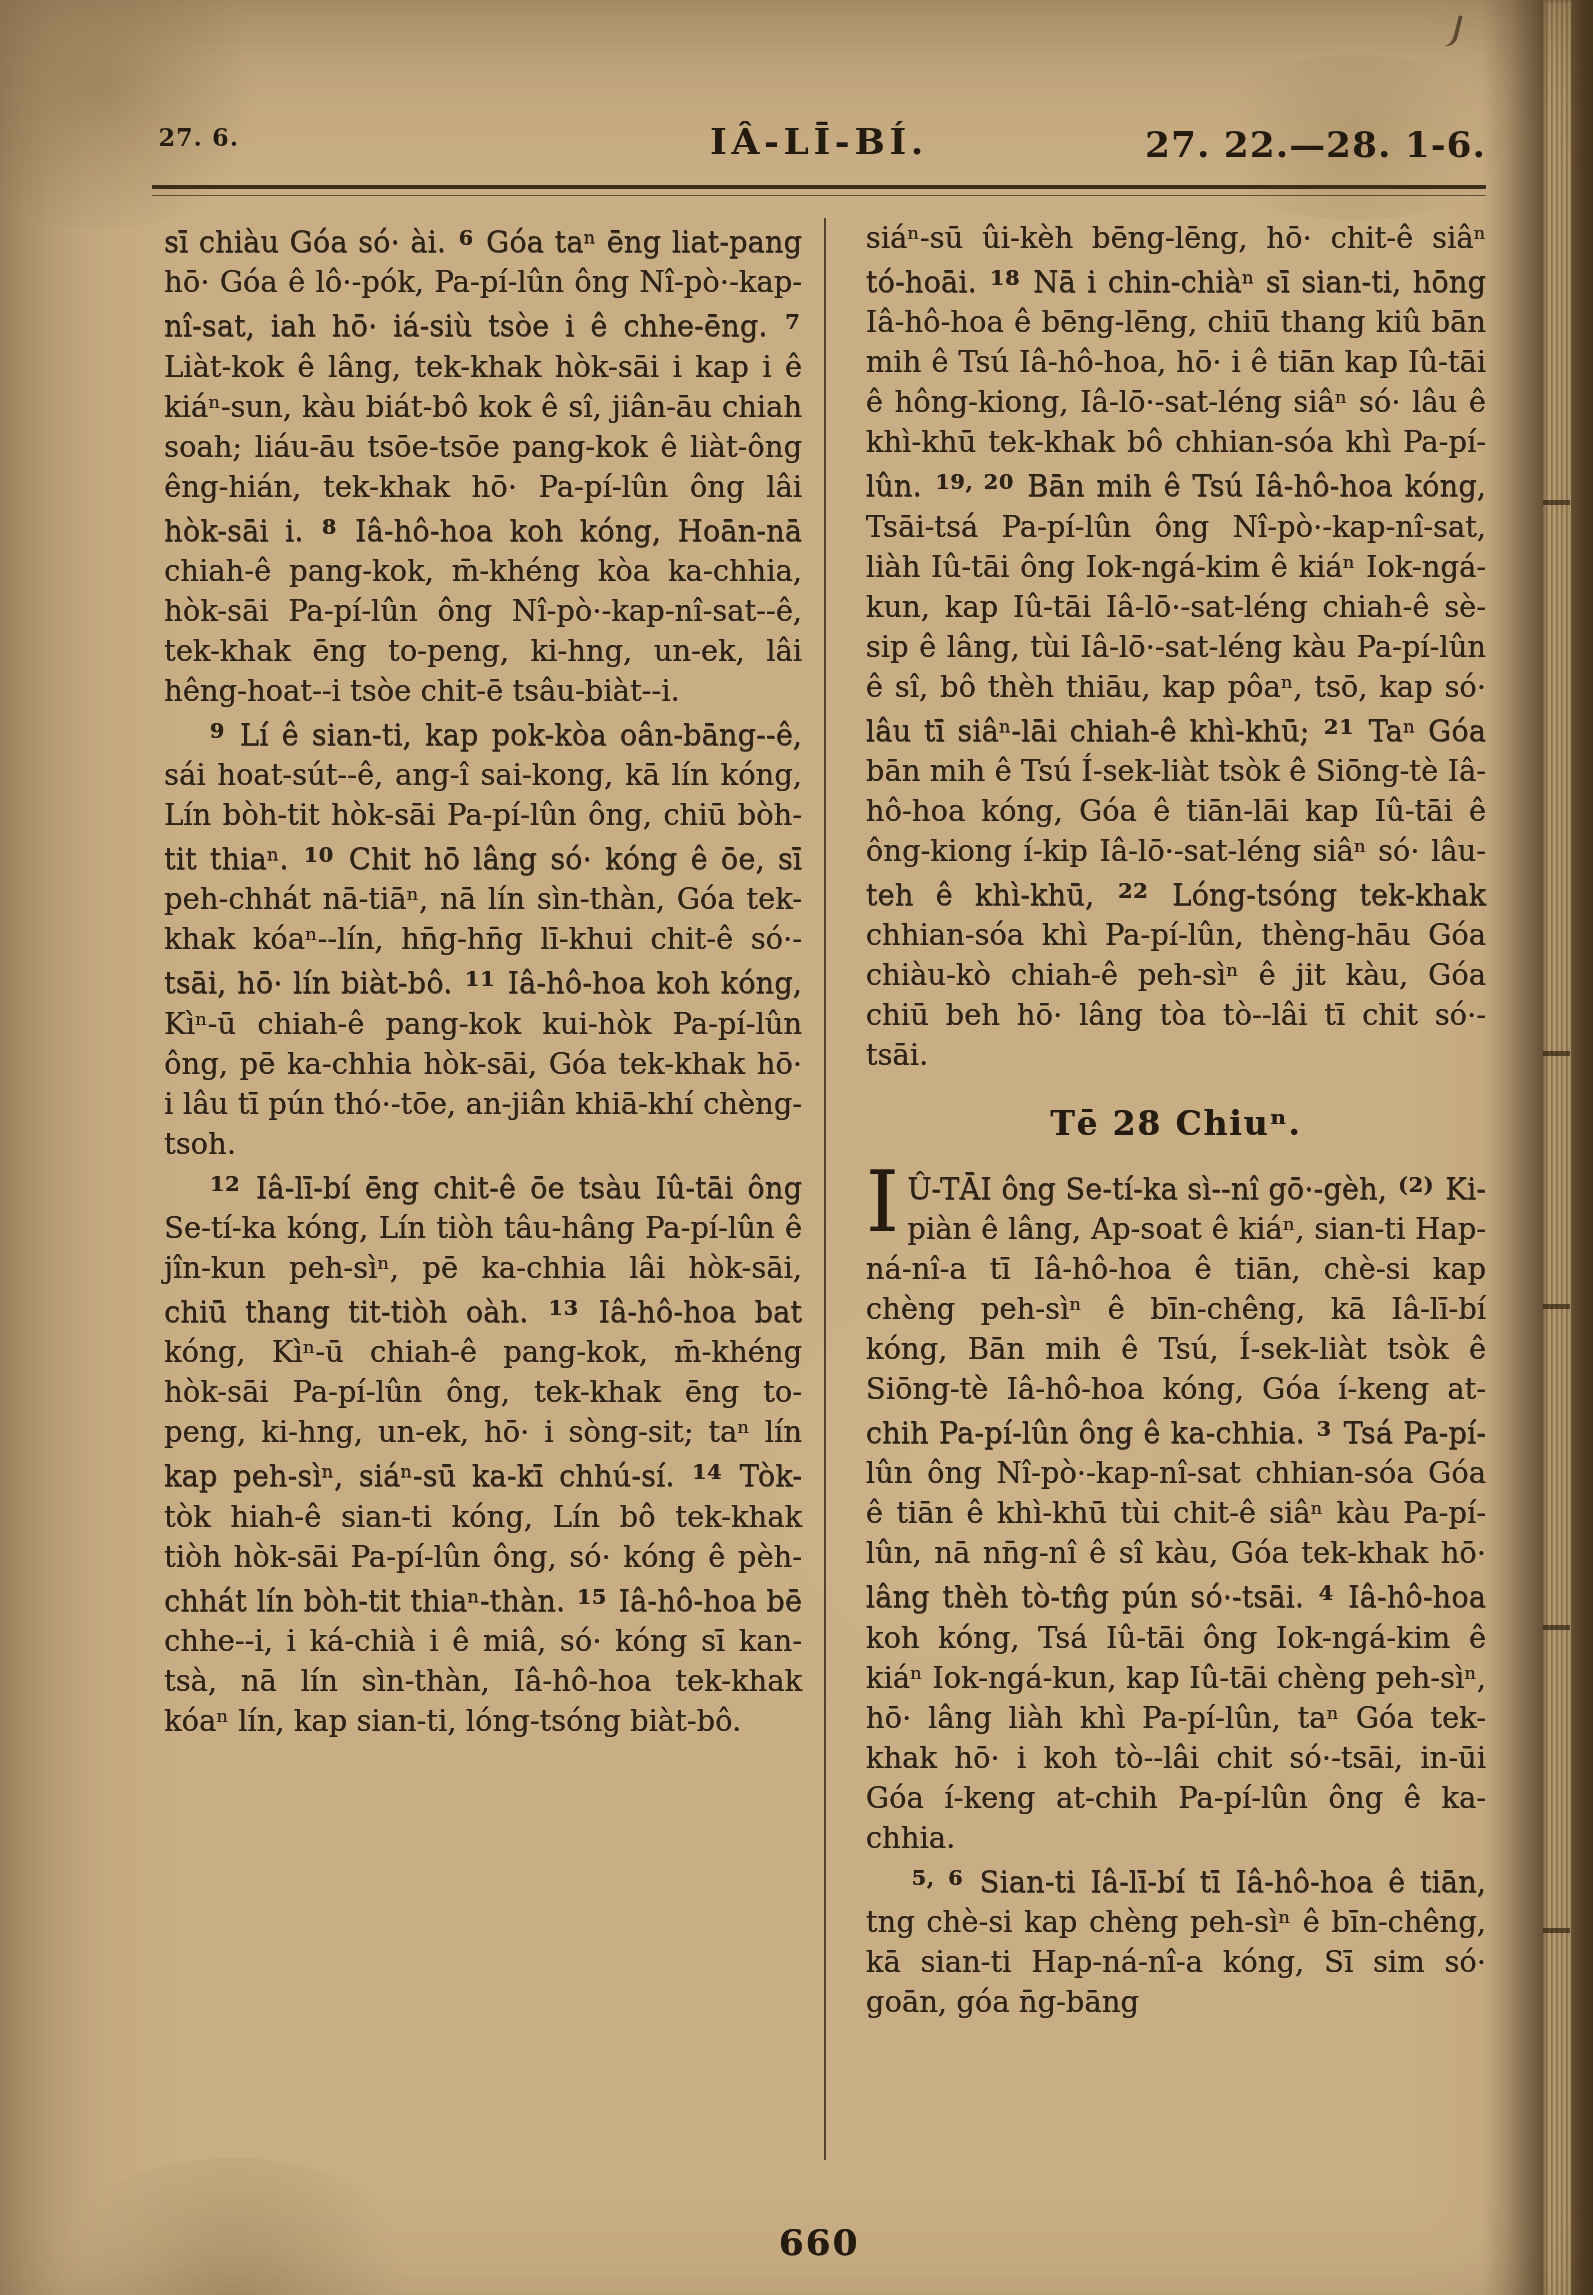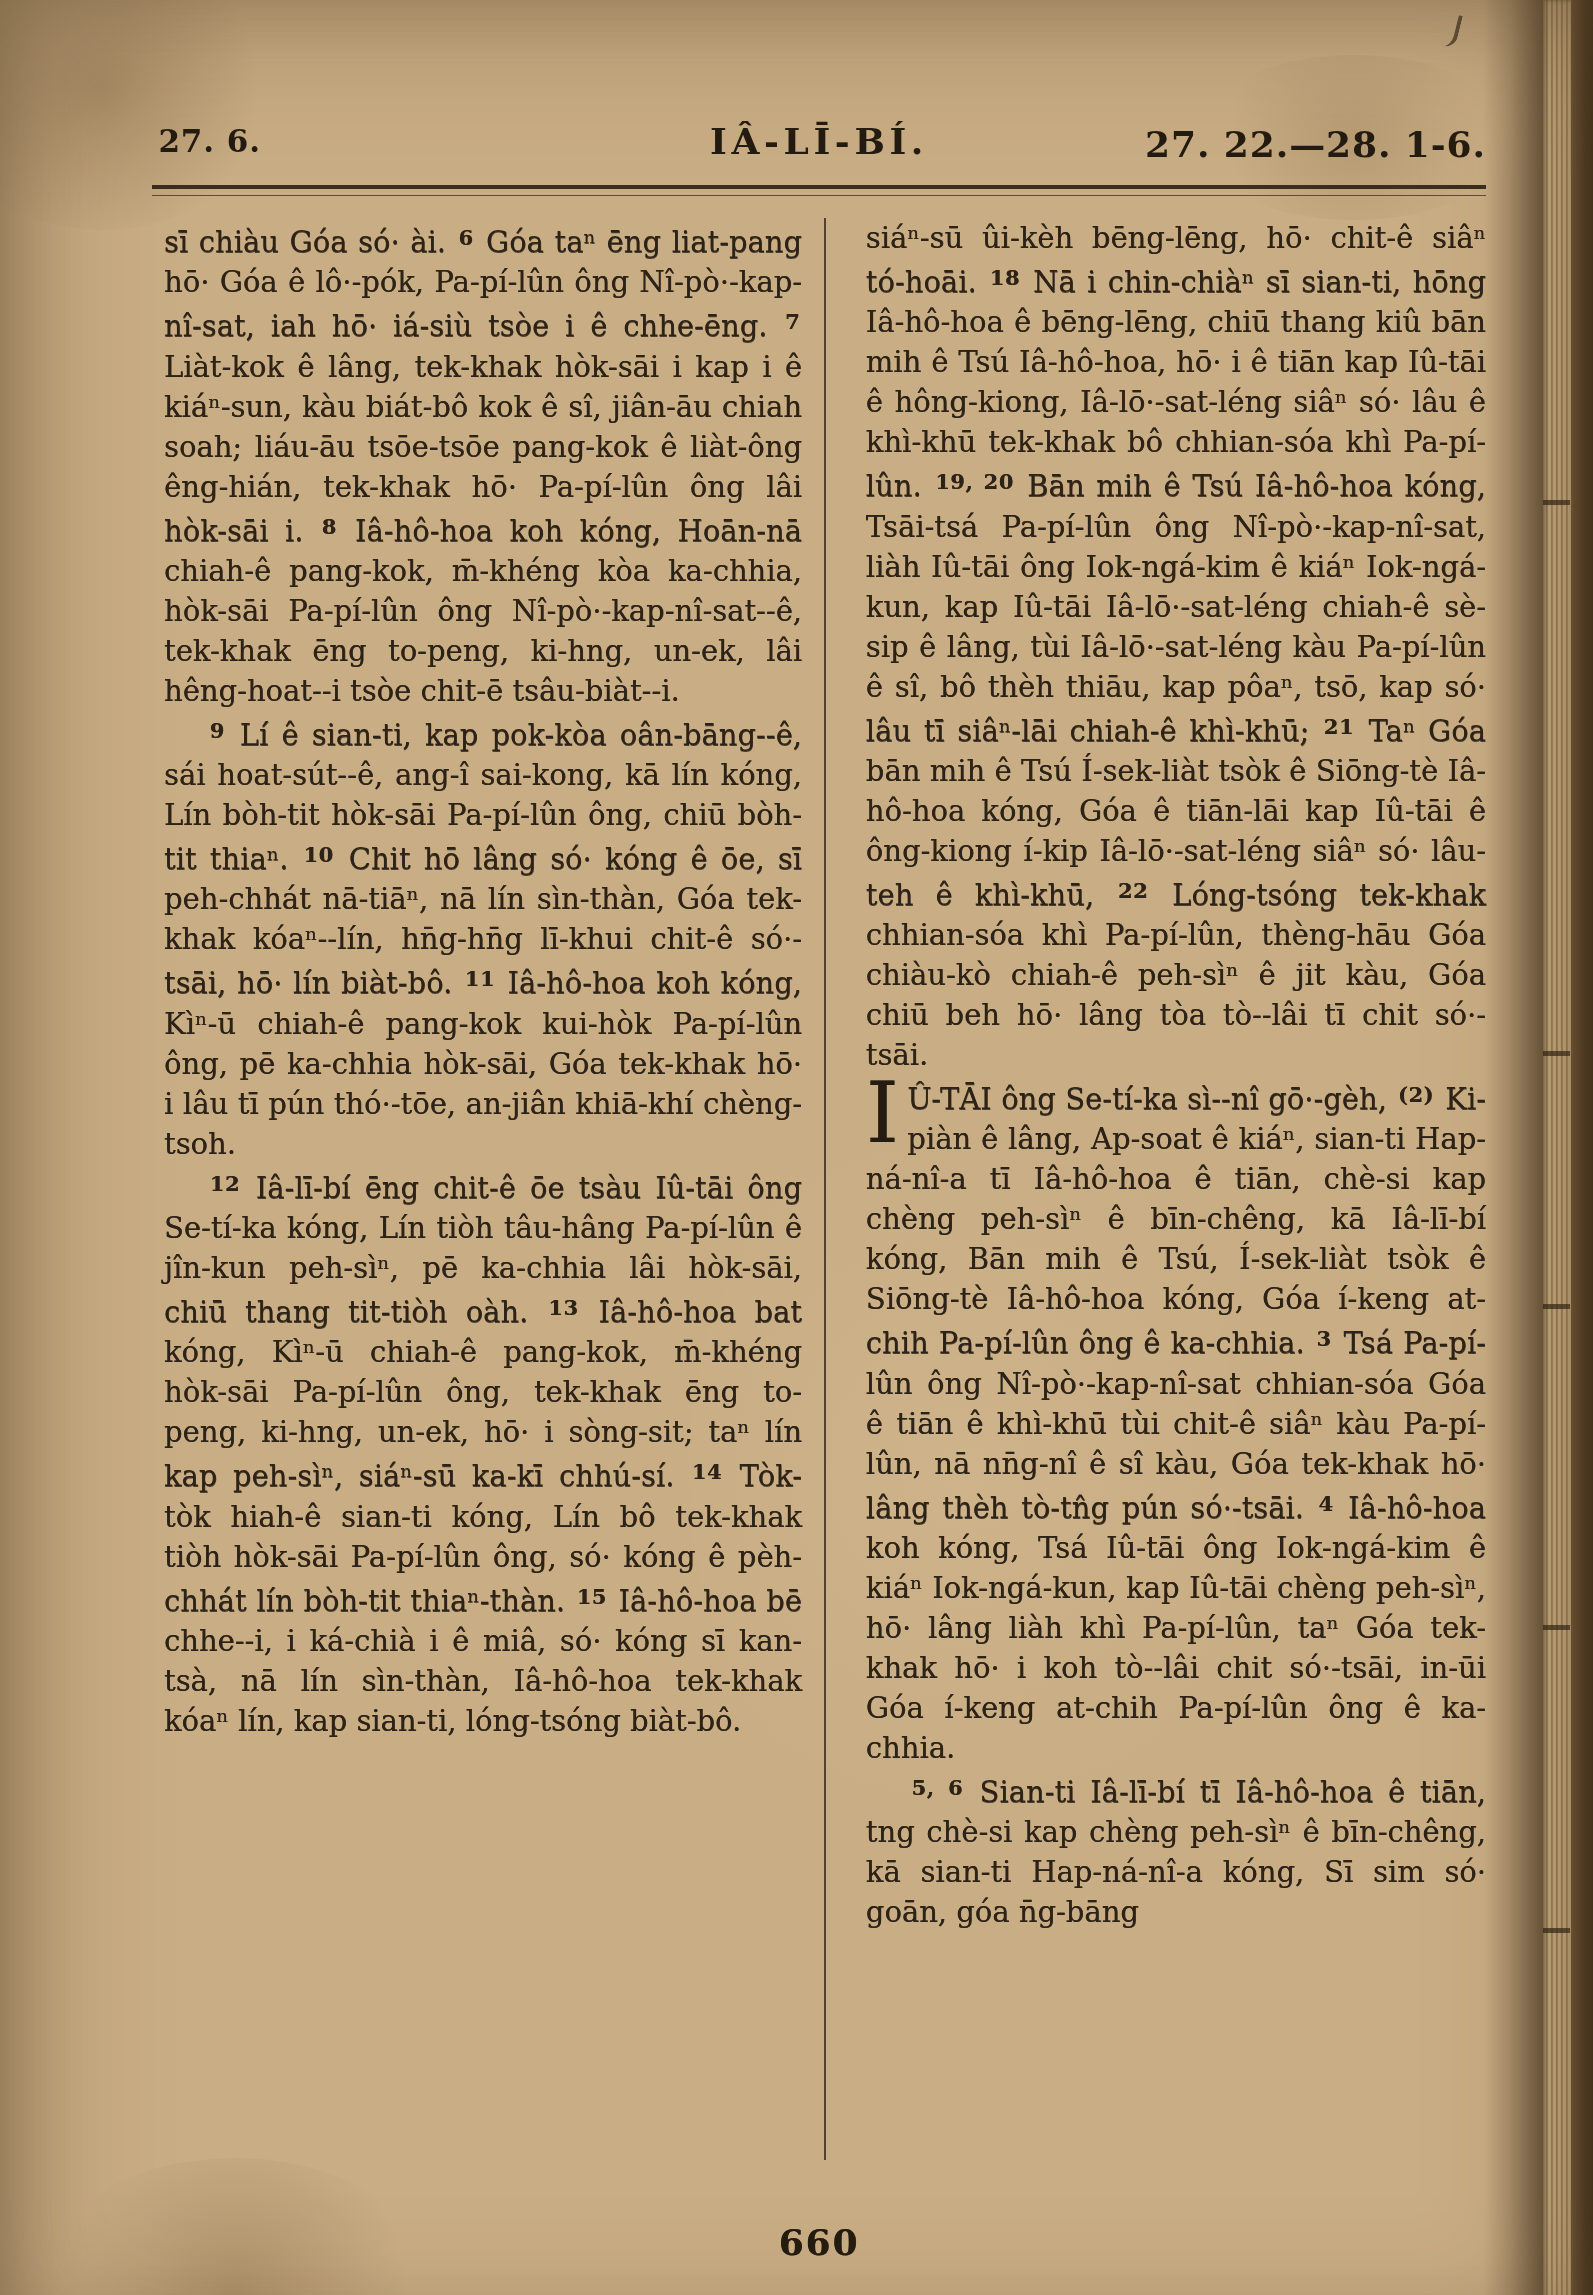--- a/index.html
+++ b/index.html
@@ -53,21 +53,21 @@
     position:absolute; left:1446px; top:13.8px; width:13px; height:34px;
     border-right:4.1px solid rgba(70,54,34,0.8); border-radius:0 0 21px 0;
     transform:rotate(14deg);
   }
 
   
   .page-header {
     position:absolute; top:123px; left:152px; width:1334px; height:51px;
     color:#241c10; font-weight:bold;
   }
-  .page-header .ref-left  { position:absolute; left:6.4px;  top:0; font-size:31px; letter-spacing:0.9px; }
+  .page-header .ref-left  { position:absolute; left:6.4px;  top:0; font-size:24px; letter-spacing:0.9px; }
   .page-header .title     { position:absolute; left:50%; top:-2.8px; transform:translateX(-50%); font-size:36px; letter-spacing:4.6px; }
   .page-header .ref-right { position:absolute; right:0; top:0; font-size:36px; letter-spacing:0.9px; }
 
   .rule {
     position:absolute; top:185px; left:152px; width:1334px; height:11px;
     border-top:4.1px solid rgba(48,36,22,0.92);
     border-bottom:1.8px solid rgba(48,36,22,0.7);
   }
 
   
@@ -125,20 +125,21 @@
 
   <div class="columns">
     <div class="col left" id="col-left">
         <div class="para noindent">sī chiàu Góa só· ài. <span class="verse">6</span> Góa taⁿ ēng liat-pang hō· Góa ê lô·-pók, Pa-pí-lûn ông Nî-pò·-kap-nî-sat, iah hō· iá-siù tsòe i ê chhe-ēng. <span class="verse">7</span> Liàt-kok ê lâng, tek-khak hòk-sāi i kap i ê kiáⁿ-sun, kàu biát-bô kok ê sî, jiân-āu chiah soah; liáu-āu tsōe-tsōe pang-kok ê liàt-ông êng-hián, tek-khak hō· Pa-pí-lûn ông lâi hòk-sāi i. <span class="verse">8</span> Iâ-hô-hoa koh kóng, Hoān-nā chiah-ê pang-kok, m̄-khéng kòa ka-chhia, hòk-sāi Pa-pí-lûn ông Nî-pò·-kap-nî-sat--ê, tek-khak ēng to-peng, ki-hng, un-ek, lâi hêng-hoat--i tsòe chit-ē tsâu-biàt--i.</div>
         <div class="para indent"><span class="verse">9</span> Lí ê sian-ti, kap pok-kòa oân-bāng--ê, sái hoat-sút--ê, ang-î sai-kong, kā lín kóng, Lín bòh-tit hòk-sāi Pa-pí-lûn ông, chiū bòh-tit thiaⁿ. <span class="verse">10</span> Chit hō lâng só· kóng ê ōe, sī peh-chhát nā-tiāⁿ, nā lín sìn-thàn, Góa tek-khak kóaⁿ--lín, hn̄g-hn̄g lī-khui chit-ê só·-tsāi, hō· lín biàt-bô. <span class="verse">11</span> Iâ-hô-hoa koh kóng, Kìⁿ-ū chiah-ê pang-kok kui-hòk Pa-pí-lûn ông, pē ka-chhia hòk-sāi, Góa tek-khak hō· i lâu tī pún thó·-tōe, an-jiân khiā-khí chèng-tsoh.</div>
         <div class="para indent"><span class="verse">12</span> Iâ-lī-bí ēng chit-ê ōe tsàu Iû-tāi ông Se-tí-ka kóng, Lín tiòh tâu-hâng Pa-pí-lûn ê jîn-kun peh-sìⁿ, pē ka-chhia lâi hòk-sāi, chiū thang tit-tiòh oàh. <span class="verse">13</span> Iâ-hô-hoa bat kóng, Kìⁿ-ū chiah-ê pang-kok, m̄-khéng hòk-sāi Pa-pí-lûn ông, tek-khak ēng to-peng, ki-hng, un-ek, hō· i sòng-sit; taⁿ lín kap peh-sìⁿ, siáⁿ-sū ka-kī chhú-sí. <span class="verse">14</span> Tòk-tòk hiah-ê sian-ti kóng, Lín bô tek-khak tiòh hòk-sāi Pa-pí-lûn ông, só· kóng ê pèh-chhát lín bòh-tit thiaⁿ-thàn. <span class="verse">15</span> Iâ-hô-hoa bē chhe--i, i ká-chià i ê miâ, só· kóng sī kan-tsà, nā lín sìn-thàn, Iâ-hô-hoa tek-khak kóaⁿ lín, kap sian-ti, lóng-tsóng biàt-bô.</div>
       </div>
     <div class="divider"></div>
     <div class="col right" id="col-right">
         <div class="para noindent">siáⁿ-sū ûi-kèh bēng-lēng, hō· chit-ê siâⁿ tó-hoāi. <span class="verse">18</span> Nā i chin-chiàⁿ sī sian-ti, hōng Iâ-hô-hoa ê bēng-lēng, chiū thang kiû bān mih ê Tsú Iâ-hô-hoa, hō· i ê tiān kap Iû-tāi ê hông-kiong, Iâ-lō·-sat-léng siâⁿ só· lâu ê khì-khū tek-khak bô chhian-sóa khì Pa-pí-lûn. <span class="verse">19, 20</span> Bān mih ê Tsú Iâ-hô-hoa kóng, Tsāi-tsá Pa-pí-lûn ông Nî-pò·-kap-nî-sat, liàh Iû-tāi ông Iok-ngá-kim ê kiáⁿ Iok-ngá-kun, kap Iû-tāi Iâ-lō·-sat-léng chiah-ê sè-sip ê lâng, tùi Iâ-lō·-sat-léng kàu Pa-pí-lûn ê sî, bô thèh thiāu, kap pôaⁿ, tsō, kap só· lâu tī siâⁿ-lāi chiah-ê khì-khū; <span class="verse">21</span> Taⁿ Góa bān mih ê Tsú Í-sek-liàt tsòk ê Siōng-tè Iâ-hô-hoa kóng, Góa ê tiān-lāi kap Iû-tāi ê ông-kiong í-kip Iâ-lō·-sat-léng siâⁿ só· lâu-teh ê khì-khū, <span class="verse">22</span> Lóng-tsóng tek-khak chhian-sóa khì Pa-pí-lûn, thèng-hāu Góa chiàu-kò chiah-ê peh-sìⁿ ê jit kàu, Góa chiū beh hō· lâng tòa tò--lâi tī chit só·-tsāi.</div>
+        <div class="para heading">Tē 28 Chiuⁿ.</div>
         <div class="para noindent"><span class="dropcap">I</span>Û-TĀI ông Se-tí-ka sì--nî gō·-gèh, <span class="verse">(2)</span> Ki-piàn ê lâng, Ap-soat ê kiáⁿ, sian-ti Hap-ná-nî-a tī Iâ-hô-hoa ê tiān, chè-si kap chèng peh-sìⁿ ê bīn-chêng, kā Iâ-lī-bí kóng, Bān mih ê Tsú, Í-sek-liàt tsòk ê Siōng-tè Iâ-hô-hoa kóng, Góa í-keng at-chih Pa-pí-lûn ông ê ka-chhia. <span class="verse">3</span> Tsá Pa-pí-lûn ông Nî-pò·-kap-nî-sat chhian-sóa Góa ê tiān ê khì-khū tùi chit-ê siâⁿ kàu Pa-pí-lûn, nā nn̄g-nî ê sî kàu, Góa tek-khak hō· lâng thèh tò-tn̂g pún só·-tsāi. <span class="verse">4</span> Iâ-hô-hoa koh kóng, Tsá Iû-tāi ông Iok-ngá-kim ê kiáⁿ Iok-ngá-kun, kap Iû-tāi chèng peh-sìⁿ, hō· lâng liàh khì Pa-pí-lûn, taⁿ Góa tek-khak hō· i koh tò--lâi chit só·-tsāi, in-ūi Góa í-keng at-chih Pa-pí-lûn ông ê ka-chhia.</div>
         <div class="para indent"><span class="verse">5, 6</span> Sian-ti Iâ-lī-bí tī Iâ-hô-hoa ê tiān, tng chè-si kap chèng peh-sìⁿ ê bīn-chêng, kā sian-ti Hap-ná-nî-a kóng, Sī sim só· goān, góa n̄g-bāng</div>
       </div>
   </div>
 
   <div class="page-number">660</div>
 
   <div class="gutter-shadow"></div>
   <div class="edge-pages"></div>
   <div class="outer-dark"></div>

